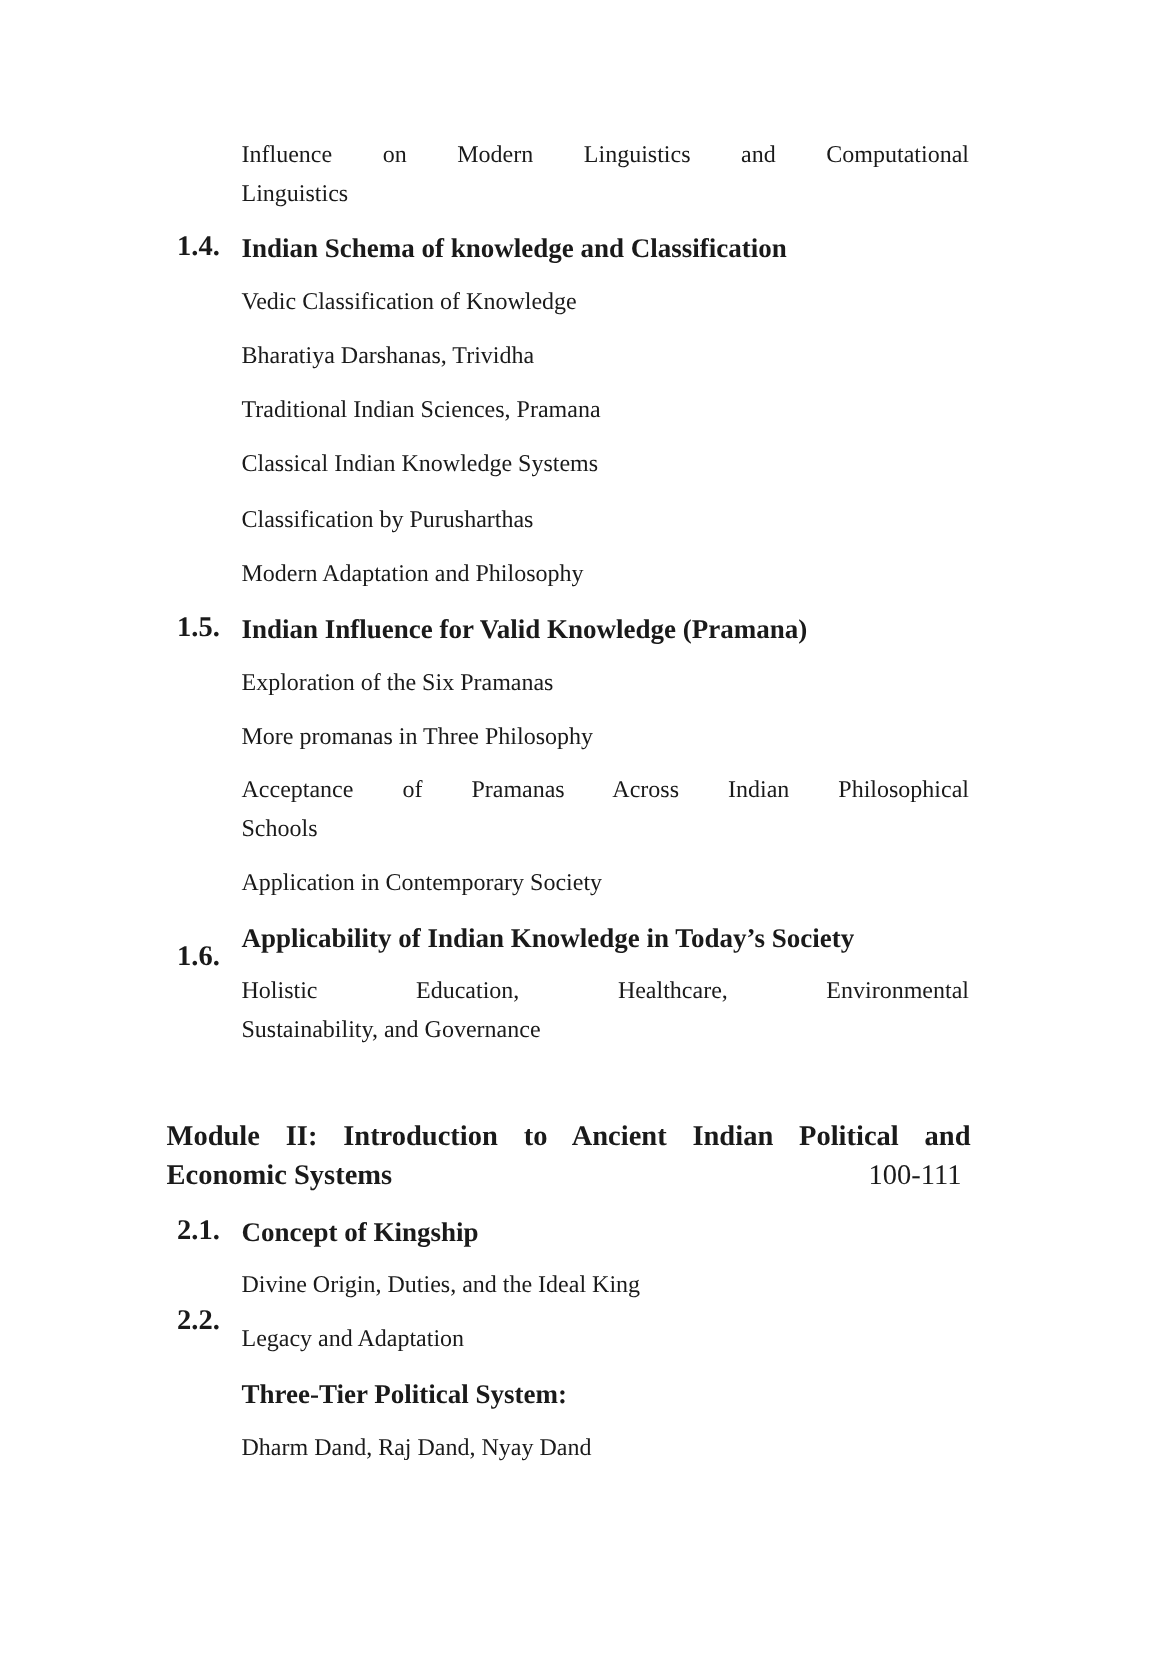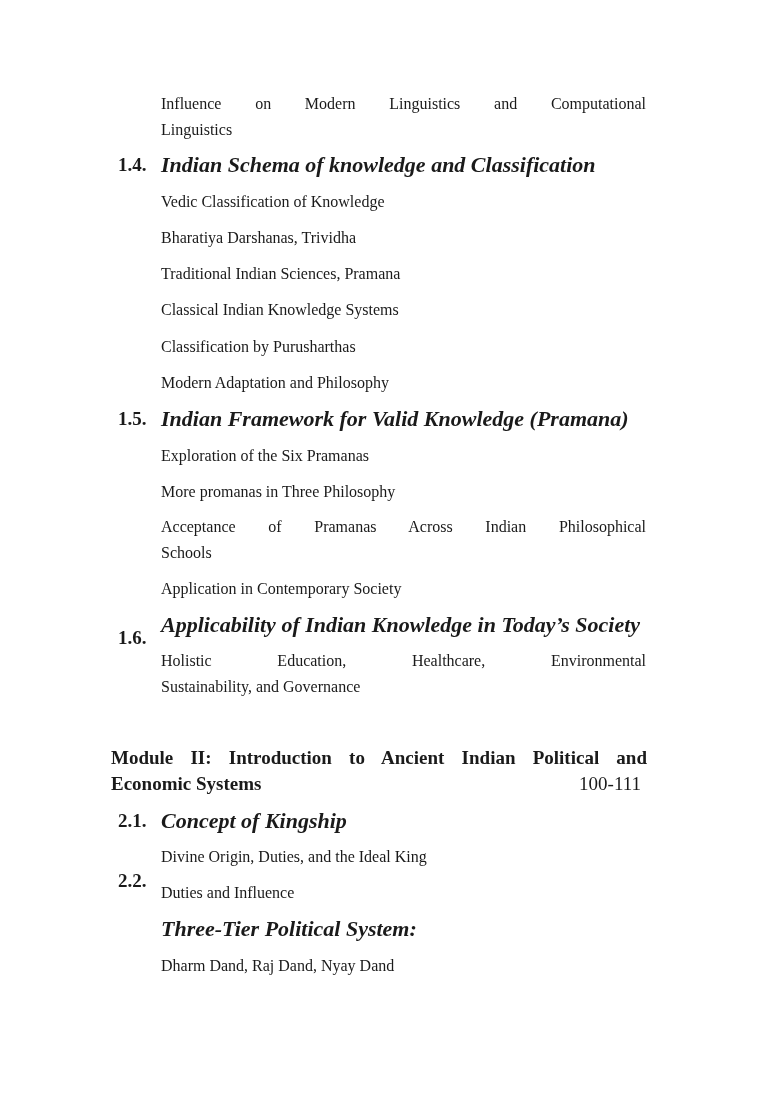--- a/index.html
+++ b/index.html
@@ -5,21 +5,21 @@
   html, body { margin: 0; padding: 0; }
   body {
     width: 780px; height: 1108px; background: #ffffff; position: relative;
     font-family: "Liberation Serif", "DejaVu Serif", serif; color: #1a1a1a;
     overflow: hidden;
   }
   .line { position: absolute; font-size: 16px; line-height: 24px; white-space: nowrap; }
   .sub { left: 161px; }
   .justify { white-space: normal; text-align: justify; text-align-last: justify; width: 485px; }
   .num { position: absolute; font-weight: bold; font-size: 19px; line-height: 24px; left: 118px; }
-  .head { position: absolute; font-weight: bold; font-size: 22px; line-height: 24px; left: 161px; white-space: nowrap; font-style: italic; }
+  .head { position: absolute; font-weight: bold; font-size: 18px; line-height: 24px; left: 161px; white-space: nowrap; }
   .module { position: absolute; left: 111px; width: 536px; font-weight: bold; font-size: 19px; line-height: 26px; }
   .module .l1 { display: block; text-align: justify; text-align-last: justify; }
   .module .l2 { display: flex; justify-content: space-between; }
   .module .pages { font-weight: normal; padding-right: 6px; }
 </style>
 </head>
 <body>
 
 <div>
   <div class="line sub justify" style="top:92px">Influence on Modern Linguistics and Computational</div>
@@ -28,21 +28,21 @@
   <div class="num" style="top:153px">1.4.</div>
   <div class="head" style="top:153px">Indian Schema of knowledge and Classification</div>
   <div class="line sub" style="top:190px">Vedic Classification of Knowledge</div>
   <div class="line sub" style="top:226px">Bharatiya Darshanas, Trividha</div>
   <div class="line sub" style="top:262px">Traditional Indian Sciences, Pramana</div>
   <div class="line sub" style="top:298px">Classical Indian Knowledge Systems</div>
   <div class="line sub" style="top:335px">Classification by Purusharthas</div>
   <div class="line sub" style="top:371px">Modern Adaptation and Philosophy</div>
 
   <div class="num" style="top:407px">1.5.</div>
-  <div class="head" style="top:407px">Indian Framework for Valid Knowledge (Pramana)</div>
+  <div class="head" style="top:407px">Indian Influence for Valid Knowledge (Pramana)</div>
   <div class="line sub" style="top:444px">Exploration of the Six Pramanas</div>
   <div class="line sub" style="top:480px">More promanas in Three Philosophy</div>
   <div class="line sub justify" style="top:515px">Acceptance of Pramanas Across Indian Philosophical</div>
   <div class="line sub" style="top:541px">Schools</div>
   <div class="line sub" style="top:577px">Application in Contemporary Society</div>
 
   <div class="num" style="top:626px">1.6.</div>
   <div class="head" style="top:613px">Applicability of Indian Knowledge in Today’s Society</div>
   <div class="line sub justify" style="top:649px">Holistic Education, Healthcare, Environmental</div>
   <div class="line sub" style="top:675px">Sustainability, and Governance</div>
@@ -51,17 +51,17 @@
     <span class="l1">Module II: Introduction to Ancient Indian Political and</span>
     <span class="l2">
       <span>Economic Systems</span>
       <span class="pages">100-111</span>
     </span>
   </div>
 
   <div class="num" style="top:809px">2.1.</div>
   <div class="head" style="top:809px">Concept of Kingship</div>
   <div class="line sub" style="top:845px">Divine Origin, Duties, and the Ideal King</div>
-  <div class="line sub" style="top:881px">Duties and Influence</div>
+  <div class="line sub" style="top:881px">Legacy and Adaptation</div>
   <div class="num" style="top:869px">2.2.</div>
   <div class="head" style="top:917px">Three-Tier Political System:</div>
   <div class="line sub" style="top:954px">Dharm Dand, Raj Dand, Nyay Dand</div>
 </div>
 
 </body></html>

